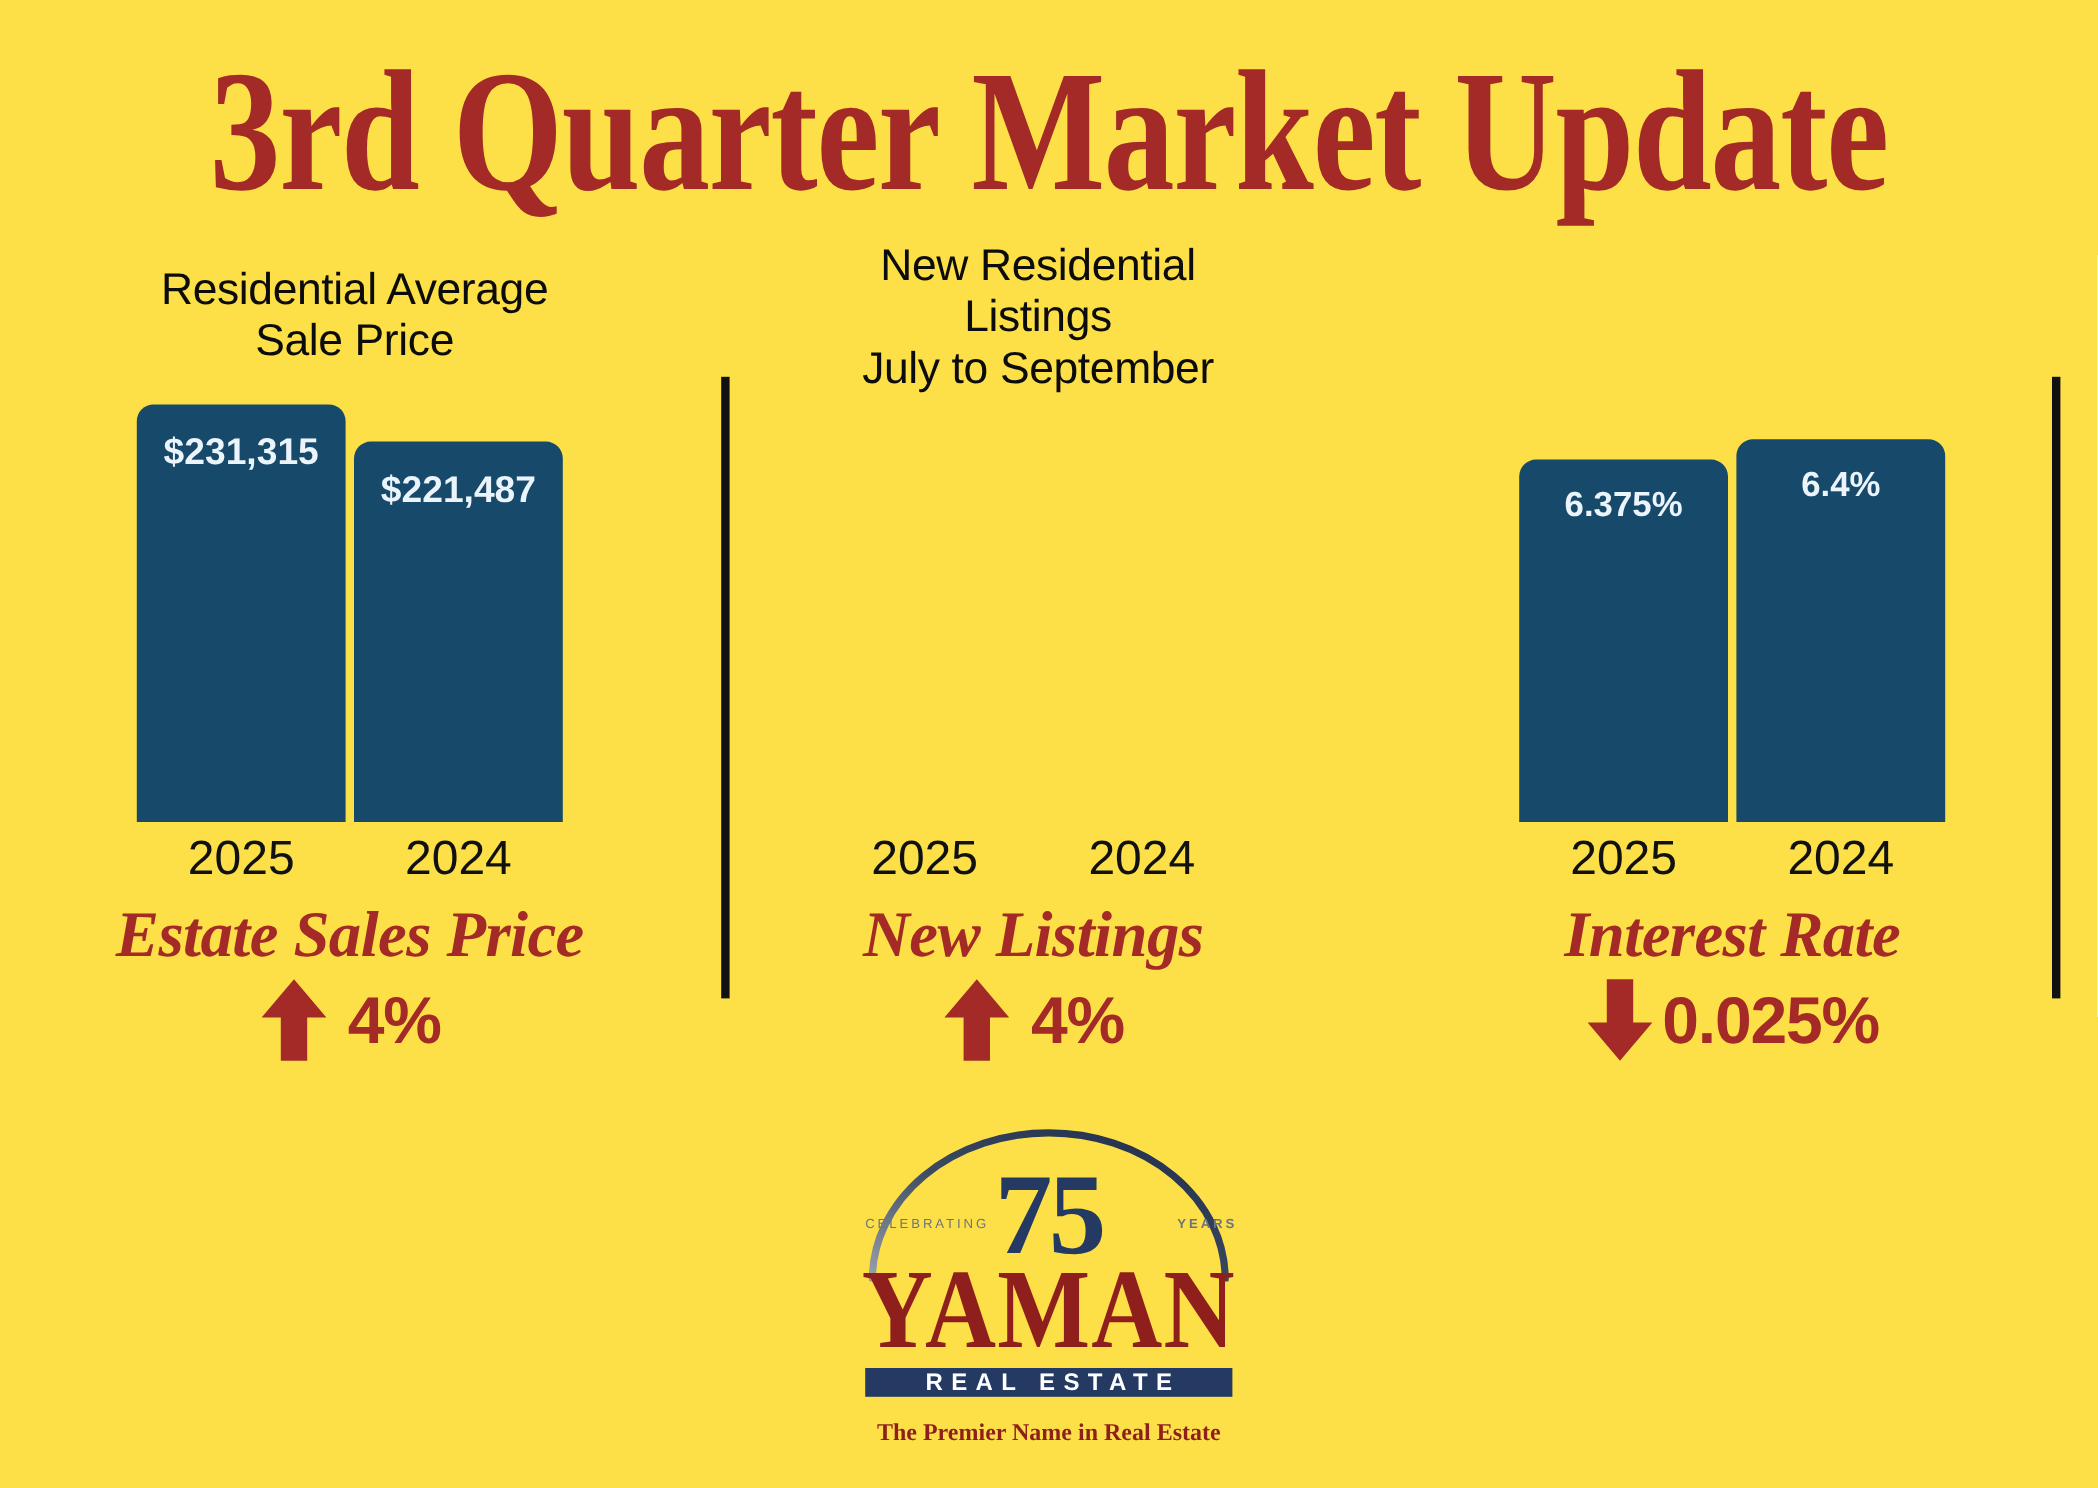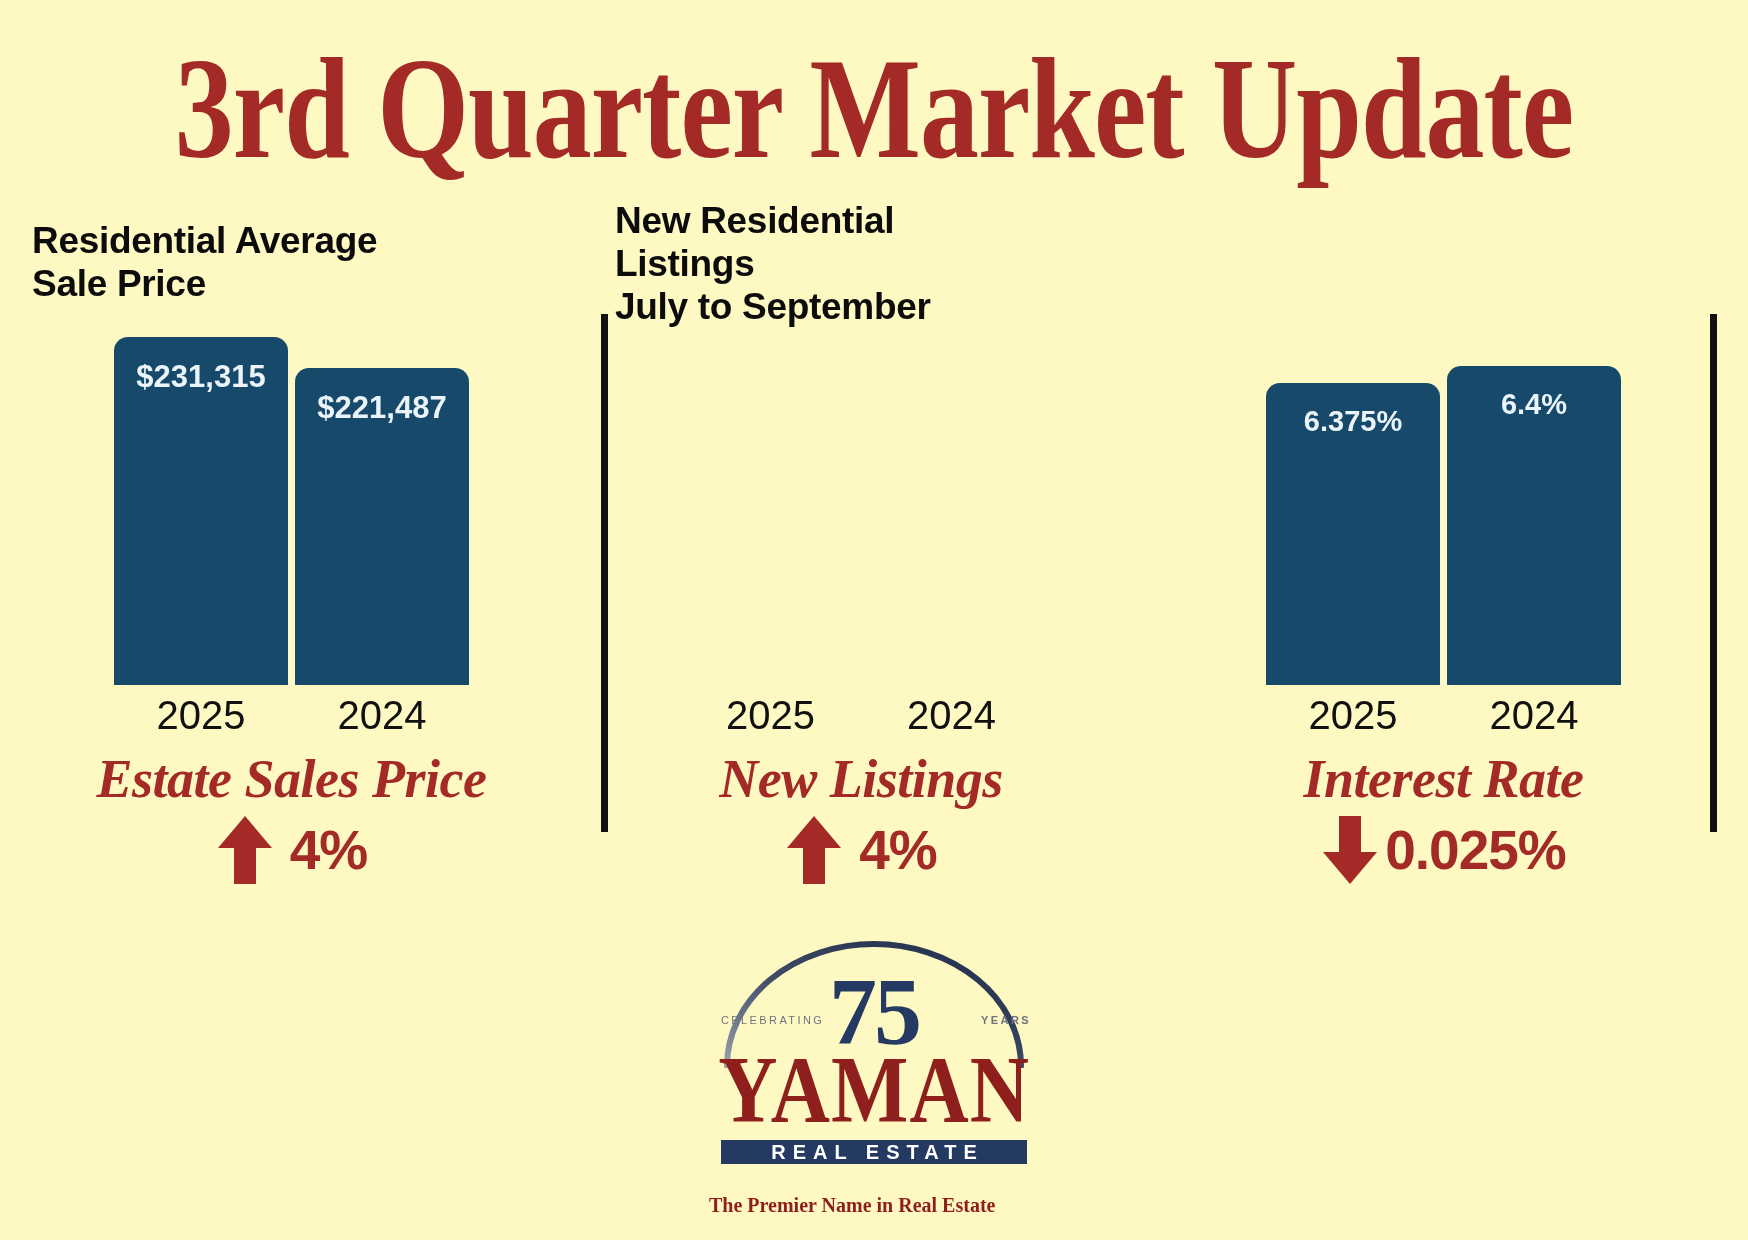--- a/index.html
+++ b/index.html
@@ -7,21 +7,21 @@
     width: 1748px;
     height: 1240px;
     background: #ffffff;
     font-family: "Liberation Sans", sans-serif;
     overflow: hidden;
   }
   .page {
     position: relative;
     width: 1748px;
     height: 1240px;
-    background: #fef9c3;
+    background: #fde047;
   }
 
   
   .main-title {
     position: absolute;
     top: 34px;
     left: 0;
     width: 1748px;
     text-align: center;
     font-family: "Liberation Serif", "DejaVu Serif", serif;
@@ -58,25 +58,25 @@
     width: 7px;
     height: 518px;
     background: #111111;
   }
   .divider-1 { left: 601px; }
   .divider-2 { left: 1127px; }
 
   .col-title {
     position: absolute;
     top: 0;
-    left: 16px;
-    width: 100%;
-    text-align: left;
-    font-family: "Liberation Sans", sans-serif;
-    font-weight: 700;
+    left: 4px;
+    width: 100%;
+    text-align: center;
+    font-family: "Liberation Sans", sans-serif;
+    font-weight: 400;
     font-size: 37px;
     line-height: 1.16;
     color: #0c0c0c;
     letter-spacing: -0.3px;
     padding: 0 16px;
   }
   .col-1 .col-title { top: 24px; }
   .col-2 .col-title { top: 4px; }
   .col-3 .col-title { top: 22px; }
 
@@ -245,22 +245,23 @@
   .logo-bar span {
     font-family: "Liberation Sans", sans-serif;
     font-weight: 700;
     font-size: 20px;
     letter-spacing: 7px;
     color: #ffffff;
     padding-left: 7px;
   }
   .logo-tagline {
     position: absolute;
-    top: 256px;
+    top: 245px;
     left: 0; right: 0;
+    text-align: center;
     font-family: "Liberation Serif", "DejaVu Serif", serif;
     font-weight: 700;
     font-size: 20px;
     color: #8F1F1C;
   }
 </style>
 </head>
 <body>
 
 <div class="page">

